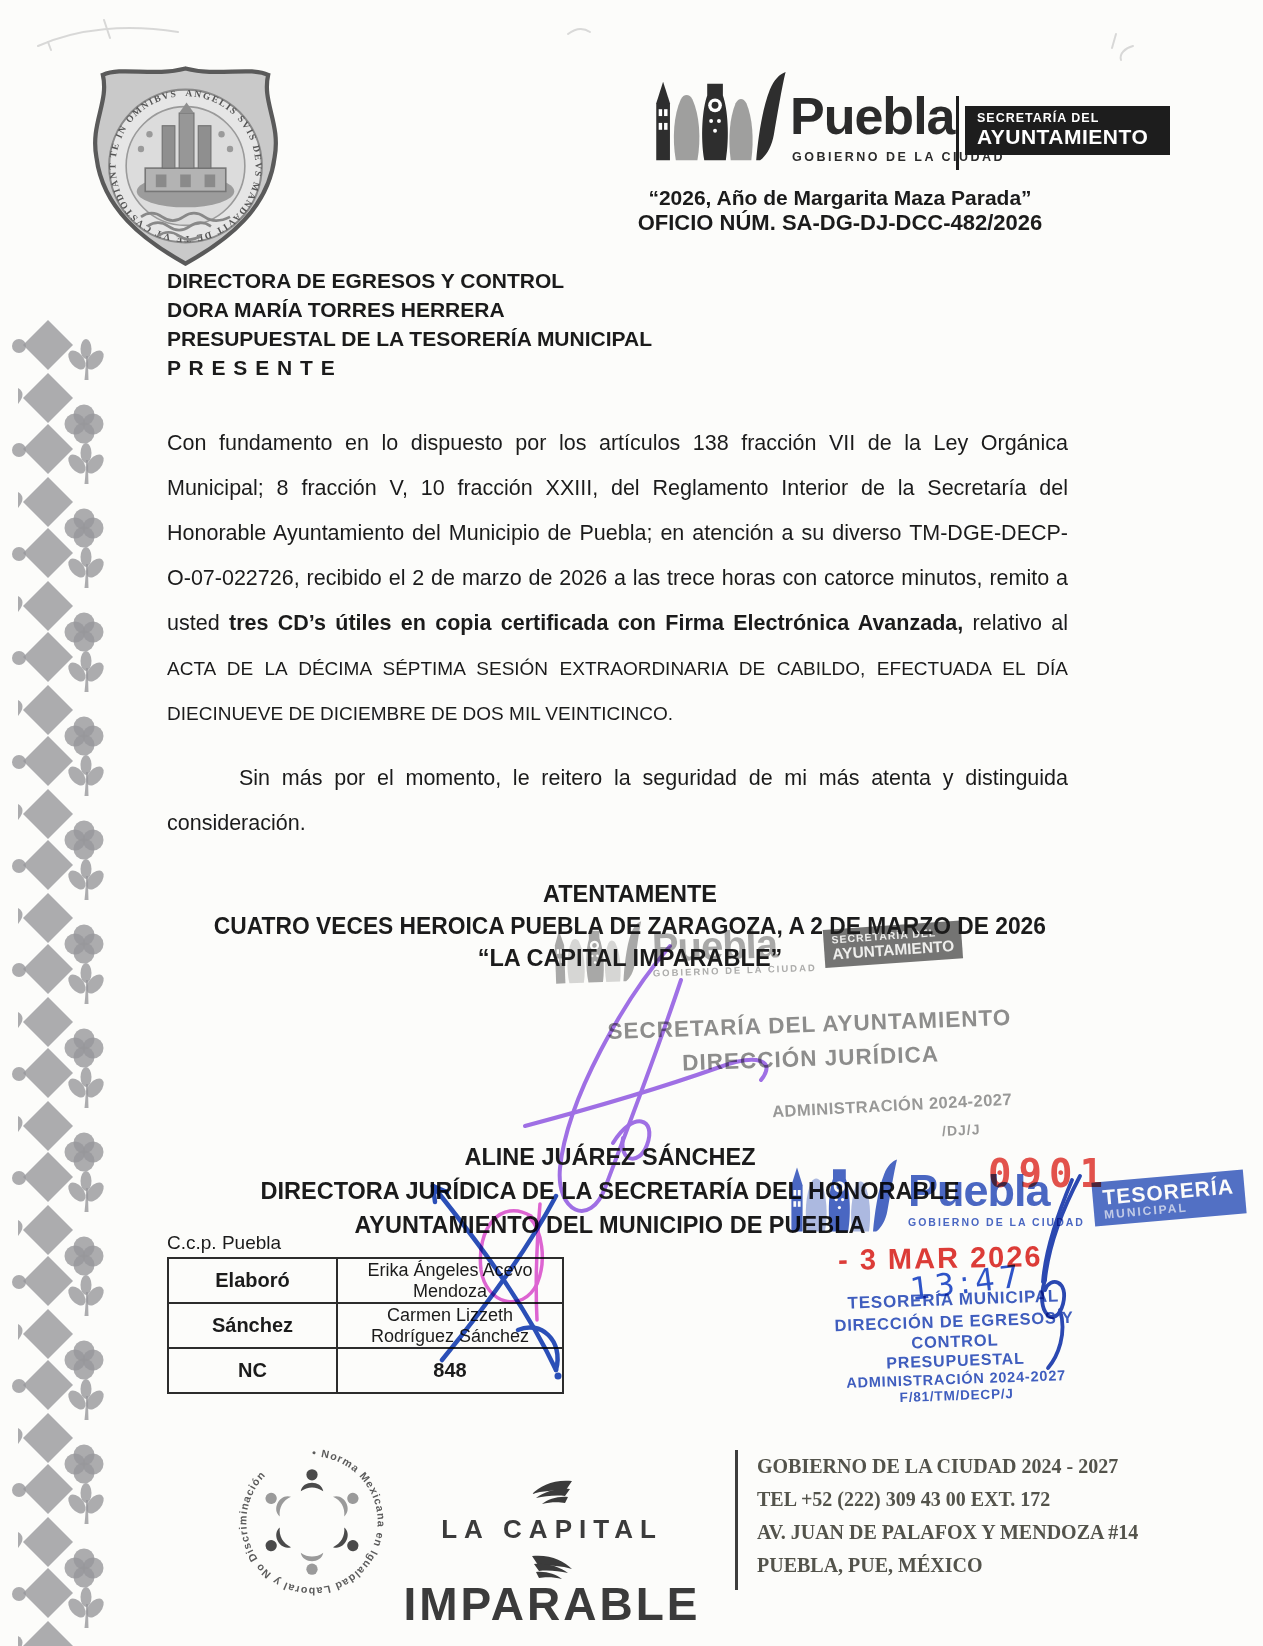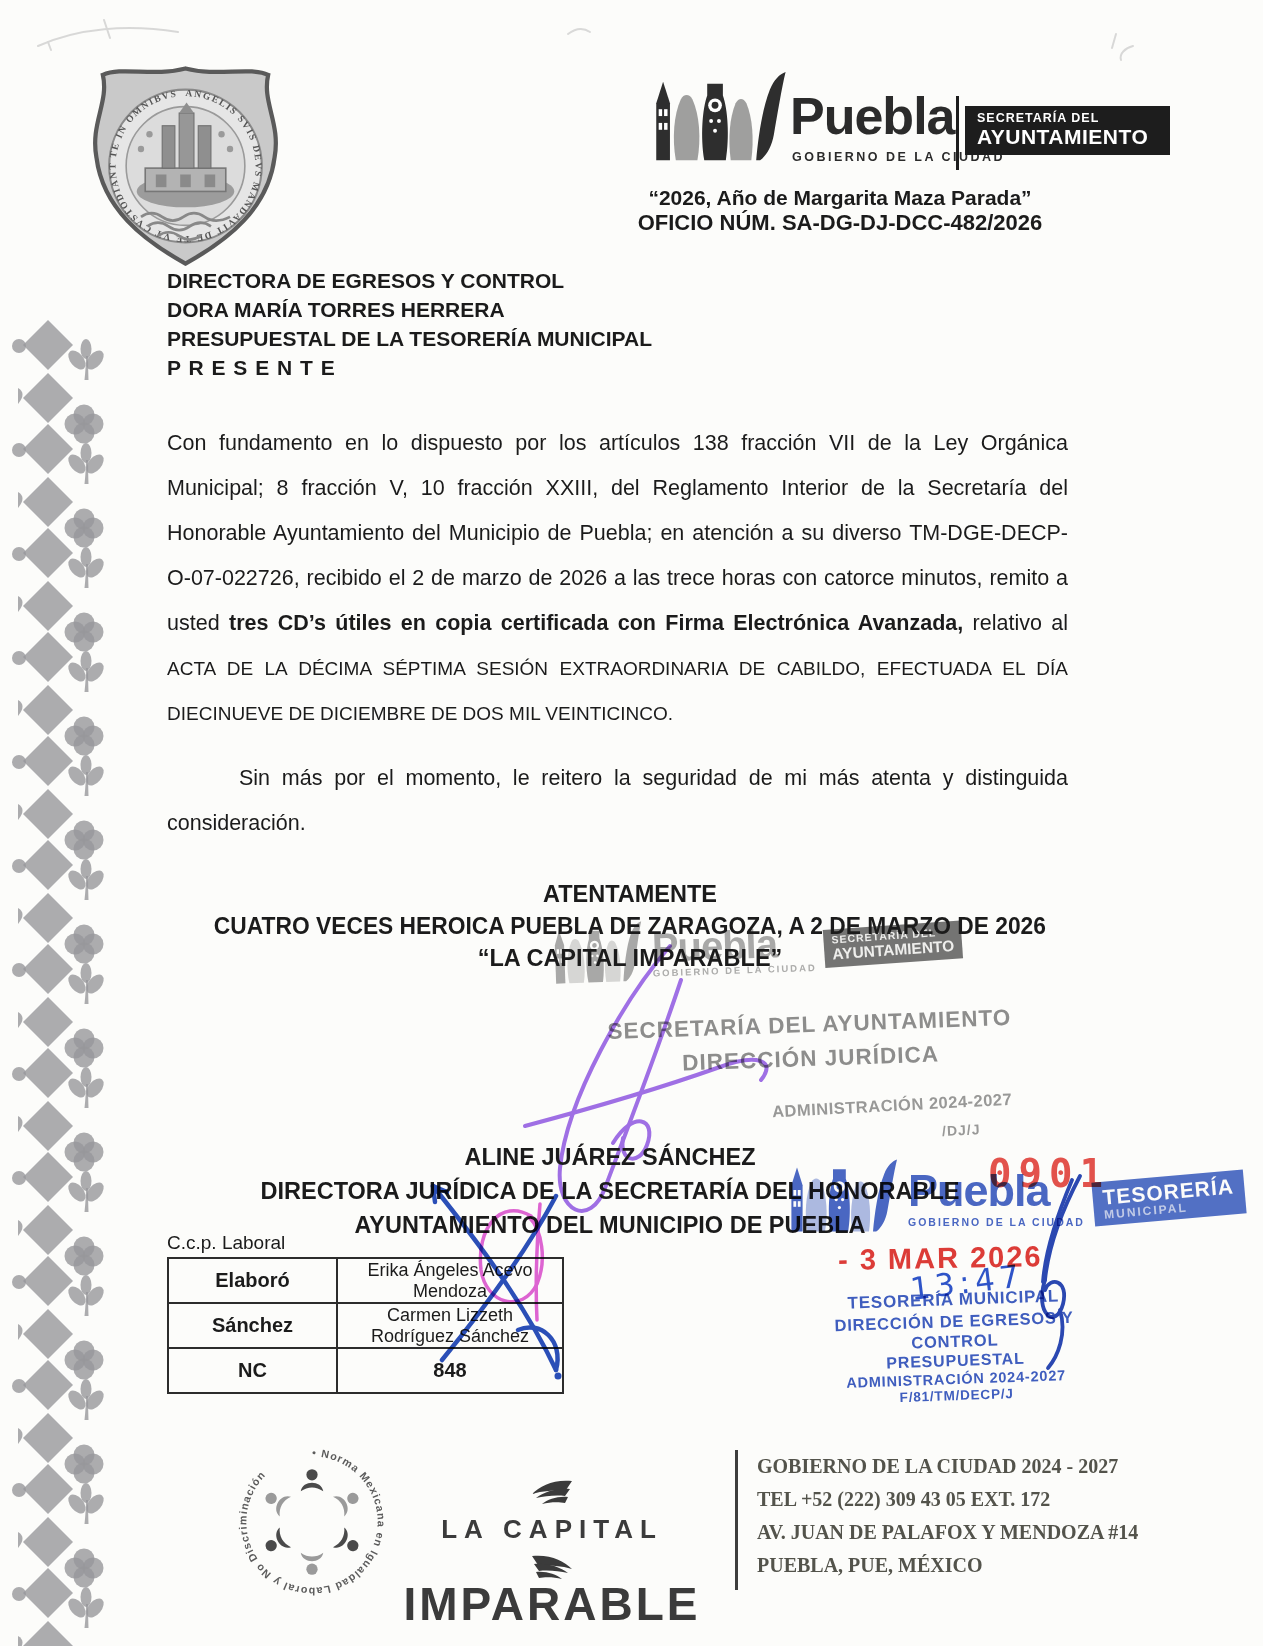--- a/index.html
+++ b/index.html
@@ -244,21 +244,21 @@
   </svg>
 
   <div class="abs signer center" style="left:260px;top:1140px;width:700px;">
     <div>ALINE JUÁREZ SÁNCHEZ</div>
     <div>DIRECTORA JURÍDICA DE LA SECRETARÍA DEL HONORABLE</div>
     <div>AYUNTAMIENTO DEL MUNICIPIO DE PUEBLA</div>
   </div>
 
   <div class="abs ink folio" style="left:988px;top:1116px;">0901</div>
 
-  <div class="abs ccp" style="left:167px;top:1232px;">C.c.p. Laboral</div>
+  <div class="abs ccp" style="left:167px;top:1232px;">C.c.p. Puebla</div>
   <table class="abs appr" style="left:167px;top:1257px;">
     <tbody>
         <tr>
       <td class="lab">Elaboró</td>
       <td class="val">Erika Ángeles Acevo Mendoza</td>
     </tr>
     <tr>
       <td class="lab">Sánchez</td>
       <td class="val">Carmen Lizzeth Rodríguez Sánchez</td>
     </tr>
@@ -344,18 +344,18 @@
       <svg width="40" height="28" viewBox="0 0 40 28" style="color:#3b3b3b;transform:scaleX(-1);">
         <use href="#wingGlyph"></use>
       </svg>
     </div>
     <div class="cap2">IMPARABLE</div>
   </div>
 
   <div class="abs vline" style="left:735px;top:1450px;height:140px;"></div>
   <div class="abs addrfoot" style="left:757px;top:1450px;width:430px;">
     <div>GOBIERNO DE LA CIUDAD 2024 - 2027</div>
-    <div>TEL +52 (222) 309 43 05 EXT. 172</div>
+    <div>TEL +52 (222) 309 43 00 EXT. 172</div>
     <div>AV. JUAN DE PALAFOX Y MENDOZA #14</div>
     <div>PUEBLA, PUE, MÉXICO</div>
   </div>
 
 </div>
 
 </body></html>

